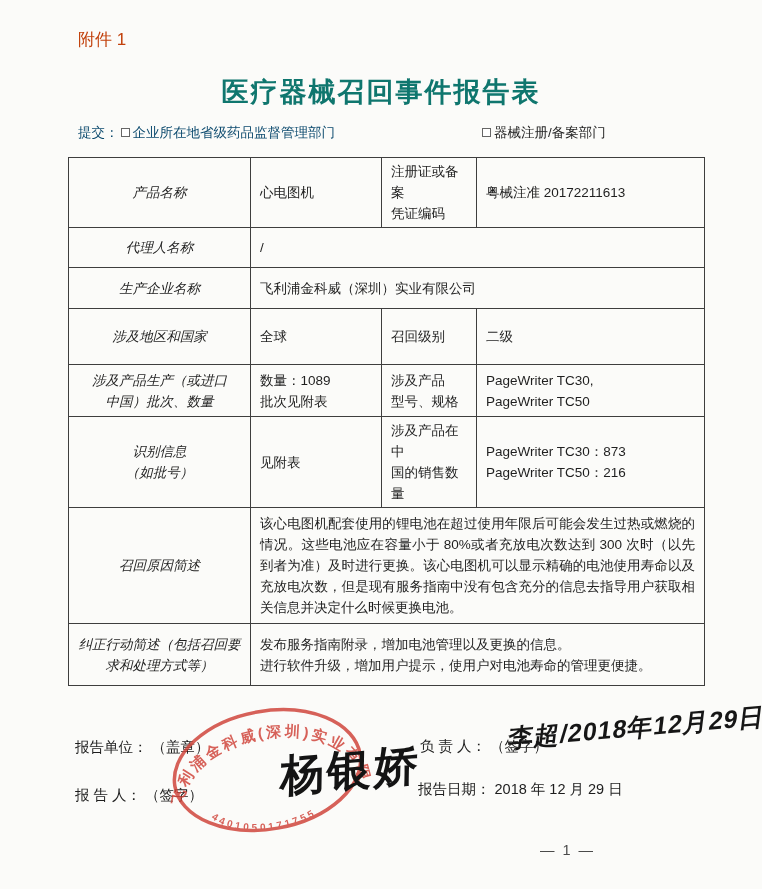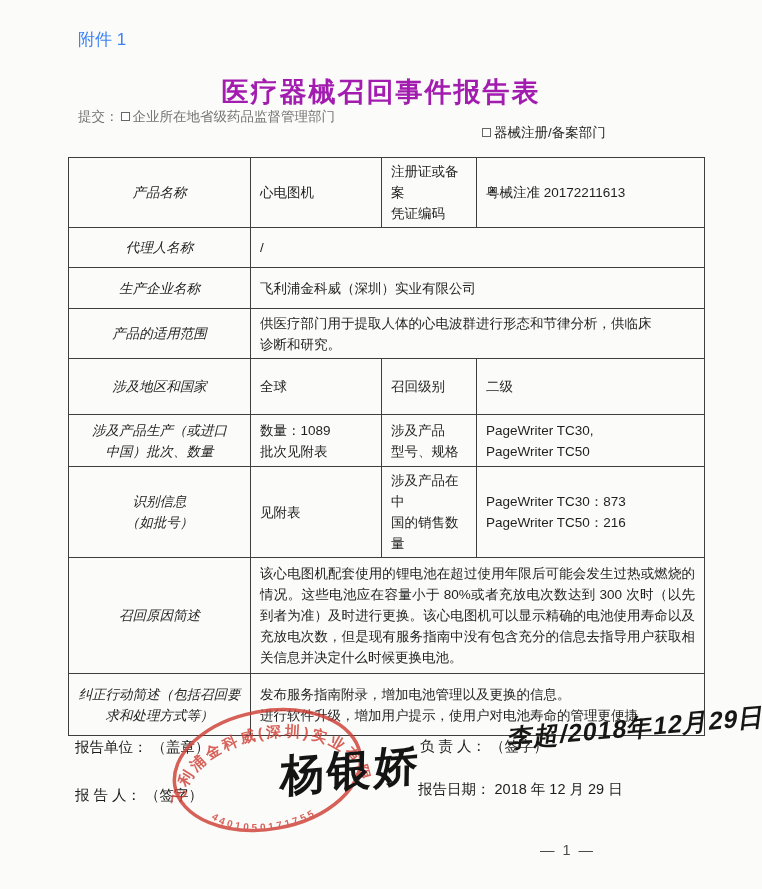--- a/index.html
+++ b/index.html
@@ -6,24 +6,24 @@
   body{
     width:762px;height:889px;
     background:#fbfbf9;
     font-family:"Liberation Sans", sans-serif;
     color:#222;
     position:relative;
     overflow:hidden;
   }
   .page{position:absolute;inset:0;}
 
-  .attachment{position:absolute;left:78px;top:28px;font-size:17px;color:#3b82f6;}
+  .attachment{position:absolute;left:78px;top:28px;font-size:17px;color:#c2410c;}
   .doc-title{position:absolute;left:0;top:74px;width:100%;text-align:center;
-    font-size:27px;font-weight:700;letter-spacing:2px;color:#a21caf;}
-  .submit-line{position:absolute;left:78px;top:108px;font-size:13.5px;color:#737373;}
+    font-size:27px;font-weight:700;letter-spacing:2px;color:#0f766e;}
+  .submit-line{position:absolute;left:78px;top:124px;font-size:13.5px;color:#0c4a6e;}
   .submit-opt2{position:absolute;left:480px;top:124px;font-size:13.5px;color:#252525;}
   .cbx{display:inline-block;width:7px;height:7px;border:1px solid #666;
     margin:0 3px 1px 2px;vertical-align:middle;background:#fff;}
 
   table.recall{position:absolute;left:68px;top:157px;width:636px;
     border-collapse:collapse;table-layout:fixed;}
   table.recall td{
     border:1.5px solid #3e3e3e;
     font-size:13.5px;line-height:21px;color:#1f1f1f;
     padding:3px 9px;vertical-align:middle;
@@ -83,25 +83,20 @@
 凭证编码</td>
       <td class="ctr">粤械注准 20172211613</td>
     </tr>
     <tr style="height:40px">
       <td class="lab">代理人名称</td>
       <td class="ctr" colspan="3">/</td>
     </tr>
     <tr style="height:41px">
       <td class="lab">生产企业名称</td>
       <td class="ctr" colspan="3">飞利浦金科威（深圳）实业有限公司</td>
-    </tr>
-    <tr style="height:50px">
-      <td class="lab">产品的适用范围</td>
-      <td class="lft" colspan="3">供医疗部门用于提取人体的心电波群进行形态和节律分析，供临床
-诊断和研究。</td>
     </tr>
     <tr style="height:56px">
       <td class="lab">涉及地区和国家</td>
       <td class="ctr">全球</td>
       <td class="ctr">召回级别</td>
       <td class="ctr">二级</td>
     </tr>
     <tr style="height:52px">
       <td class="lab">涉及产品生产（或进口
 中国）批次、数量</td>

